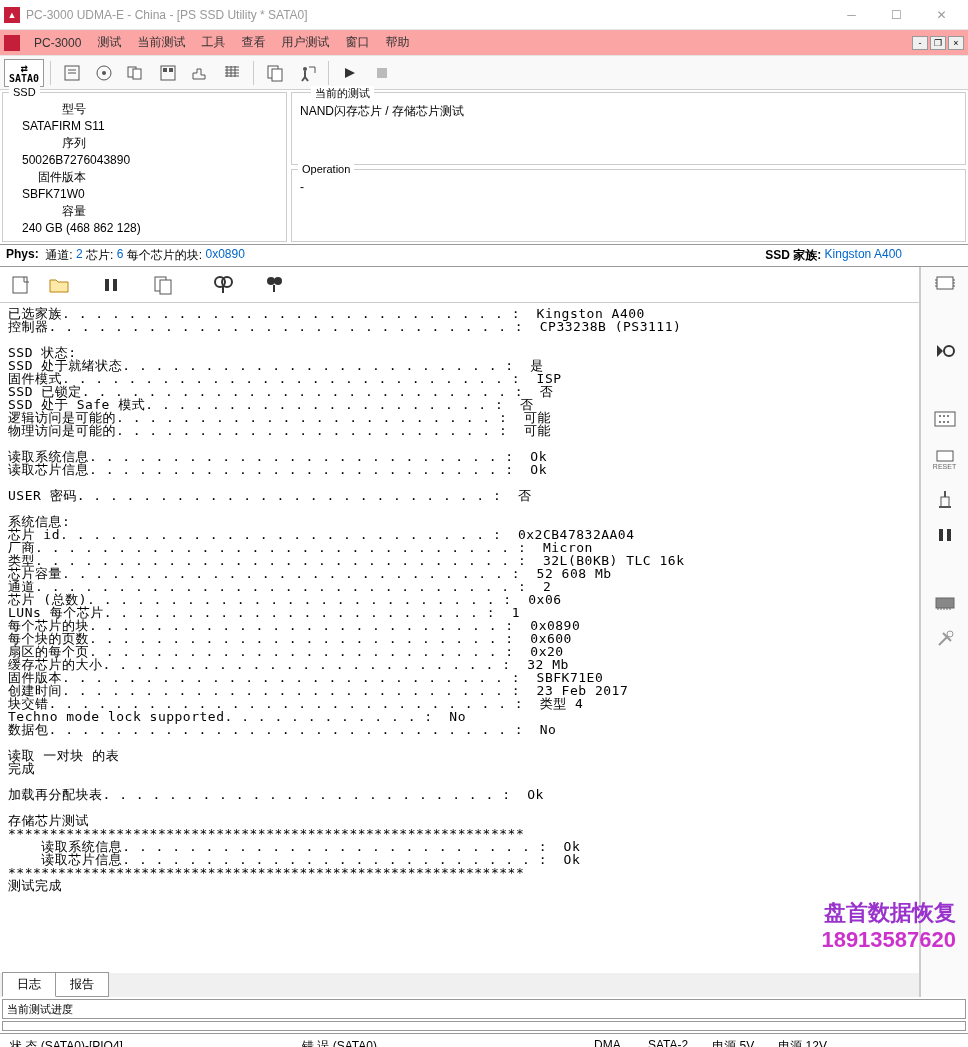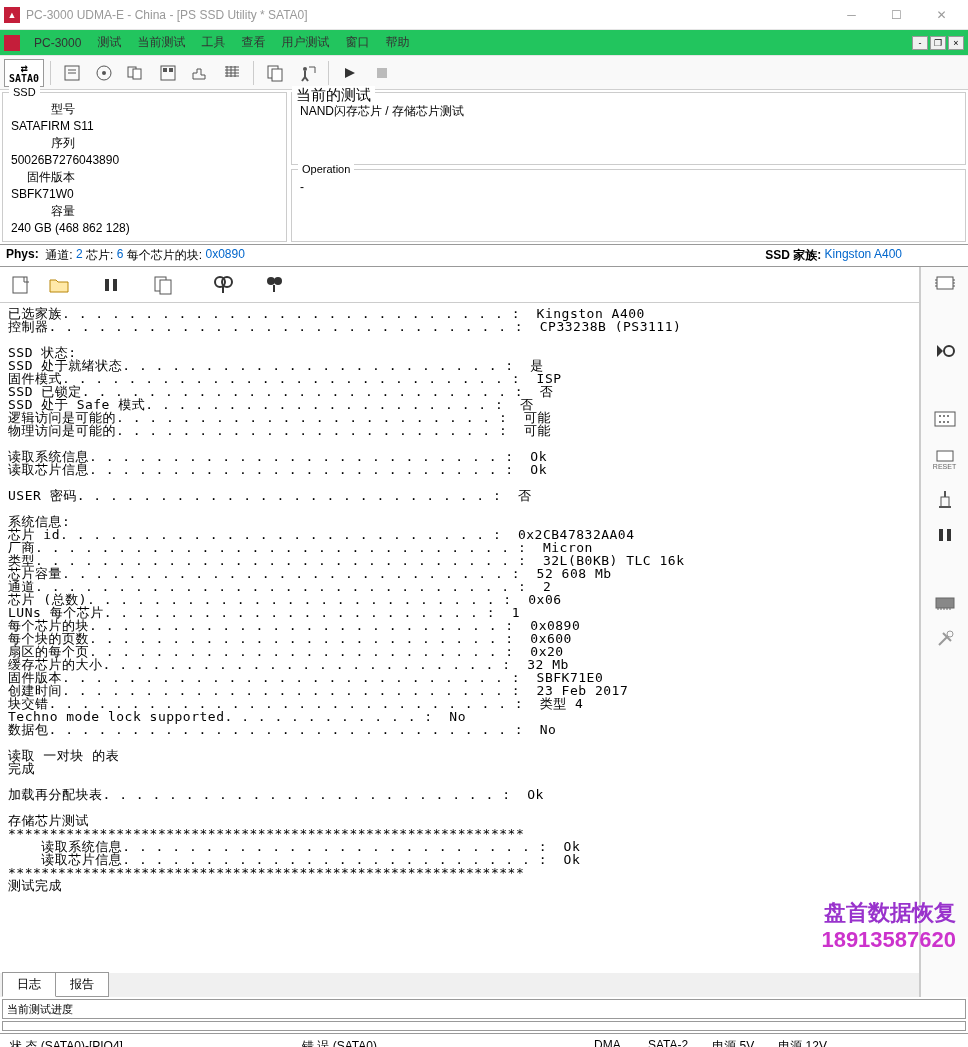--- a/index.html
+++ b/index.html
@@ -2,36 +2,36 @@
 <html><head>
 <meta charset="utf-8">
 <style>
 * { box-sizing: border-box; margin: 0; padding: 0; }
 body { font-family: "Microsoft YaHei", "Segoe UI", Tahoma, sans-serif; font-size: 12px; background: #fff; width: 968px; height: 1047px; overflow: hidden; position: relative; }
 .titlebar { height: 30px; background: #fff; border-bottom: 1px solid #e5e5e5; display: flex; align-items: center; padding: 0 4px; }
 .titlebar .icon { width: 16px; height: 16px; background: #c41e3a; margin-right: 6px; display: inline-flex; align-items: center; justify-content: center; color: #fff; font-size: 9px; }
 .titlebar .title { color: #999; flex: 1; }
 .winbtns { display: flex; }
 .winbtn { width: 45px; height: 28px; display: flex; align-items: center; justify-content: center; color: #999; cursor: pointer; }
-.menubar { height: 26px; background: #22c55e; display: flex; align-items: center; padding: 0 4px; border-bottom: 1px solid #e5e5e5; justify-content: flex-end; }
+.menubar { height: 26px; background: #fca5a5; display: flex; align-items: center; padding: 0 4px; border-bottom: 1px solid #e5e5e5; justify-content: flex-end; }
 .menubar .icon { width: 16px; height: 16px; background: #c41e3a; margin-right: 6px; }
 .menuitem { padding: 2px 8px; color: #333; cursor: pointer; }
 .mdibtns { margin-left: auto; display: flex; gap: 2px; }
 .mdibtn { width: 16px; height: 14px; border: 1px solid #999; font-size: 9px; display: flex; align-items: center; justify-content: center; cursor: pointer; background: #f0f0f0; }
 .toolbar { height: 34px; background: #f9f9f9; border-bottom: 1px solid #d0d0d0; display: flex; align-items: center; padding: 2px 4px; gap: 2px; }
 .tbtn { width: 30px; height: 28px; display: flex; align-items: center; justify-content: center; cursor: pointer; border: 1px solid transparent; }
 .tsep { width: 1px; height: 24px; background: #ccc; margin: 0 4px; }
 .sata-label { font-family: monospace; font-size: 10px; font-weight: bold; padding: 2px 4px; border: 1px solid #999; background: #fff; display: flex; flex-direction: column; align-items: center; line-height: 1; }
 .info-area { display: flex; border-bottom: 1px solid #999; }
-.ssd-box { width: 285px; border: 1px solid #ccc; margin: 2px; position: relative; padding: 8px 8px 4px; }
+.ssd-box { width: 285px; border: 1px solid #ccc; margin: 2px; position: relative; padding: 8px 19px 4px; }
 .ssd-box .box-title { position: absolute; top: -7px; left: 6px; background: #fff; padding: 0 4px; font-size: 11px; }
 .ssd-row { display: flex; font-size: 12px; line-height: 17px; flex-direction: column; }
 .ssd-row .label { width: 68px; text-align: right; padding-right: 4px; }
 .test-box { flex: 1; border: 1px solid #ccc; margin: 2px; position: relative; padding: 8px 8px 4px; }
-.test-box .box-title { position: absolute; top: -7px; left: 0; background: #fff; padding: 0 4px; font-size: 15px; text-align: right; }
+.test-box .box-title { position: absolute; top: -7px; left: 19px; background: #fff; padding: 0 4px; font-size: 11px; text-align: right; }
 .op-box { flex: 1; border: 1px solid #ccc; margin: 2px; position: relative; padding: 8px 8px 4px; }
 .op-box .box-title { position: absolute; top: -7px; left: 6px; background: #fff; padding: 0 4px; font-size: 11px; }
 .phys-bar { padding: 2px 6px; display: flex; border-bottom: 1px solid #999; font-size: 12px; }
 .phys-bar .k { color: #000; font-weight: bold; }
 .phys-bar .v { color: #0066cc; }
 .main-area { display: flex; height: 730px; }
 .log-toolbar { height: 36px; display: flex; align-items: center; padding: 2px 6px; gap: 8px; border-bottom: 1px solid #ccc; }
 .log-content { flex: 1; padding: 4px 8px; font-family: "SimSun", monospace; font-size: 13px; line-height: 13px; white-space: pre; overflow: hidden; letter-spacing: 0.5px; }
 .right-toolbar { width: 48px; border-left: 1px solid #ccc; display: flex; flex-direction: column; align-items: center; padding: 4px 0; gap: 12px; background: #fafafa; }
 .rtbtn { width: 32px; height: 24px; display: flex; align-items: center; justify-content: center; cursor: pointer; font-size: 14px; color: #666; }

